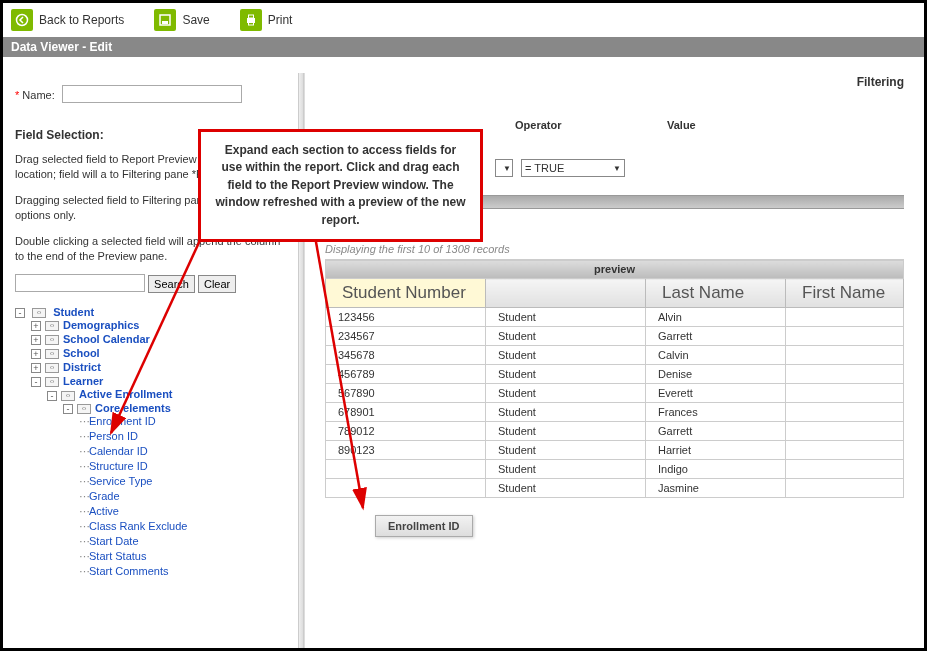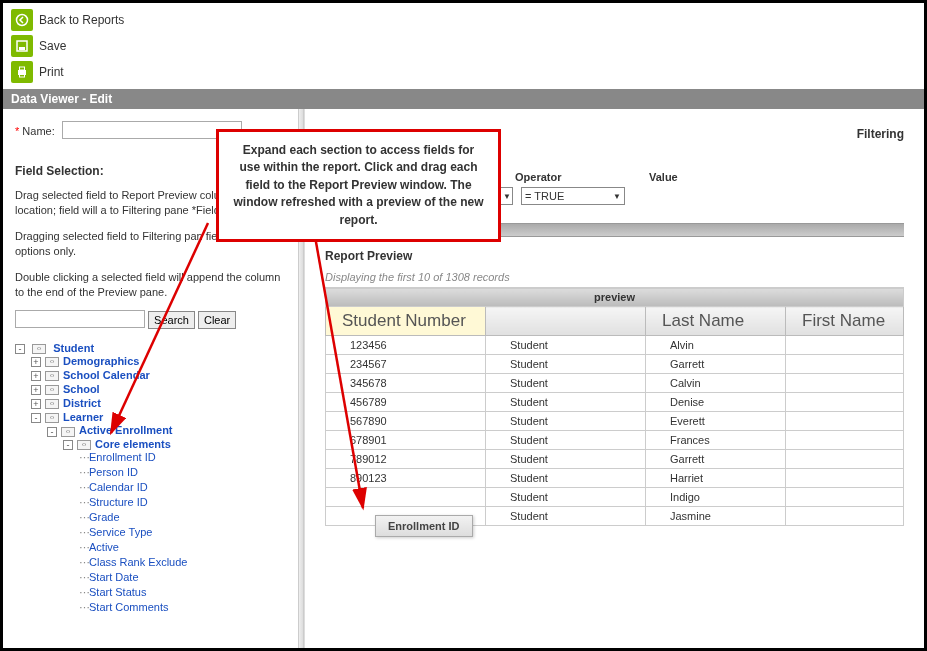--- a/index.html
+++ b/index.html
@@ -14,23 +14,22 @@
       background: #fff;
       border: 3px solid #000;
       width: 927px;
       height: 651px;
       overflow: hidden;
       position: relative;
     }
     .toolbar {
       padding: 6px 8px;
       display: flex;
-      gap: 4px;
-      align-items: flex-start;
-      flex-direction: column;
+      gap: 30px;
+      align-items: flex-end;
     }
     .toolbar-btn {
       display: flex;
       align-items: center;
       gap: 6px;
       cursor: pointer;
       color: #333;
     }
     .toolbar-icon {
       width: 22px;
@@ -55,20 +54,21 @@
       display: flex;
       height: calc(100% - 52px);
     }
     .left-panel {
       width: 302px;
       padding: 12px;
       border-right: 1px solid #ddd;
       overflow-y: auto;
       font-size: 11px;
       position: relative;
+      margin-top: 16px;
     }
     .resizer {
       position: absolute;
       right: 0;
       top: 0;
       width: 6px;
       height: 100%;
       background: linear-gradient(to right, #eee, #ddd);
       border-left: 1px solid #ccc;
       border-right: 1px solid #ccc;
@@ -167,22 +167,22 @@
       color: #888;
     }
     .filtering-header {
       font-weight: bold;
       margin-bottom: 30px;
       font-size: 12px;
       text-align: right;
     }
     .filter-columns {
       display: flex;
-      gap: 24px;
-      margin-bottom: 4px;
+      gap: 42px;
+      margin-bottom: 28px;
     }
     .filter-col-label {
       font-weight: bold;
       font-size: 11px;
     }
     .filter-row {
       display: flex;
       align-items: center;
       gap: 8px;
       margin-bottom: 18px;
@@ -239,21 +239,21 @@
       text-align: left;
       font-weight: normal;
       color: #555;
       font-size: 17px;
     }
     .preview-table th.highlighted {
       background: #fff9d6;
     }
     .preview-table td {
       border: 1px solid #ccc;
-      padding: 3px 24px;
+      padding: 3px 12px;
     }
     .callout-box {
       position: absolute;
       border: 3px solid #d00;
       background: #fff;
       padding: 10px 14px;
       text-align: center;
       font-weight: bold;
       font-size: 12px;
       line-height: 1.45;
@@ -349,22 +349,22 @@
               <li>
                 <span class="tree-toggle">-</span><span class="tree-icon">‹›</span><span class="tree-label bold">Active Enrollment</span>
                 <ul>
                   <li>
                     <span class="tree-toggle">-</span><span class="tree-icon">‹›</span><span class="tree-label bold">Core elements</span>
                     <ul>
                       <li><span class="leaf-dash">⋯</span><span class="tree-label">Enrollment ID</span></li>
                       <li><span class="leaf-dash">⋯</span><span class="tree-label">Person ID</span></li>
                       <li><span class="leaf-dash">⋯</span><span class="tree-label">Calendar ID</span></li>
                       <li><span class="leaf-dash">⋯</span><span class="tree-label">Structure ID</span></li>
+                      <li><span class="leaf-dash">⋯</span><span class="tree-label">Service Type</span></li>
                       <li><span class="leaf-dash">⋯</span><span class="tree-label">Grade</span></li>
-                      <li><span class="leaf-dash">⋯</span><span class="tree-label">Service Type</span></li>
                       <li><span class="leaf-dash">⋯</span><span class="tree-label">Active</span></li>
                       <li><span class="leaf-dash">⋯</span><span class="tree-label">Class Rank Exclude</span></li>
                       <li><span class="leaf-dash">⋯</span><span class="tree-label">Start Date</span></li>
                       <li><span class="leaf-dash">⋯</span><span class="tree-label">Start Status</span></li>
                       <li><span class="leaf-dash">⋯</span><span class="tree-label">Start Comments</span></li>
                     </ul>
                   </li>
                 </ul>
               </li>
             </ul>
@@ -470,21 +470,21 @@
             <td></td>
             <td>Student</td>
             <td>Jasmine</td>
             <td></td>
           </tr>
         </tbody>
     </table>
   </div>
 </div>
 
-<div class="callout-box" style="left:213px; top:126px; width:285px;">
+<div class="callout-box" style="left:195px; top:126px; width:285px;">
   <span>Expand each section to access fields for use within the report.
 Click and drag each field to the Report Preview window. The window refreshed with a preview of the new report.</span>
 </div>
 
 <svg class="arrow" style="left:0; top:0;" width="500" height="650">
   <defs>
       <marker id="ah1" markerWidth="10" markerHeight="10" refX="8" refY="3" orient="auto">
         <path d="M0,0 L0,6 L9,3 z" fill="#d00"></path>
       </marker>
     </defs>

